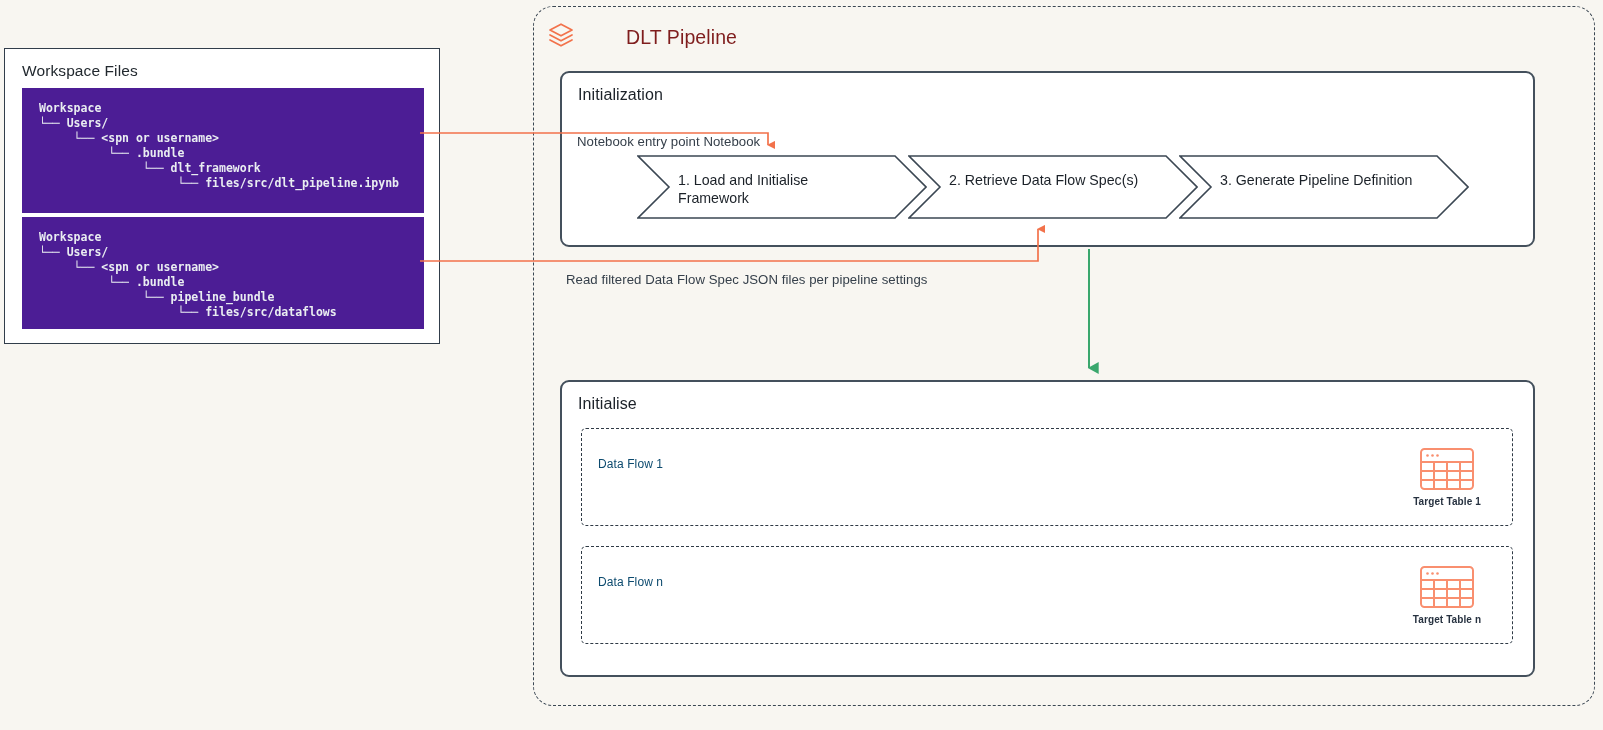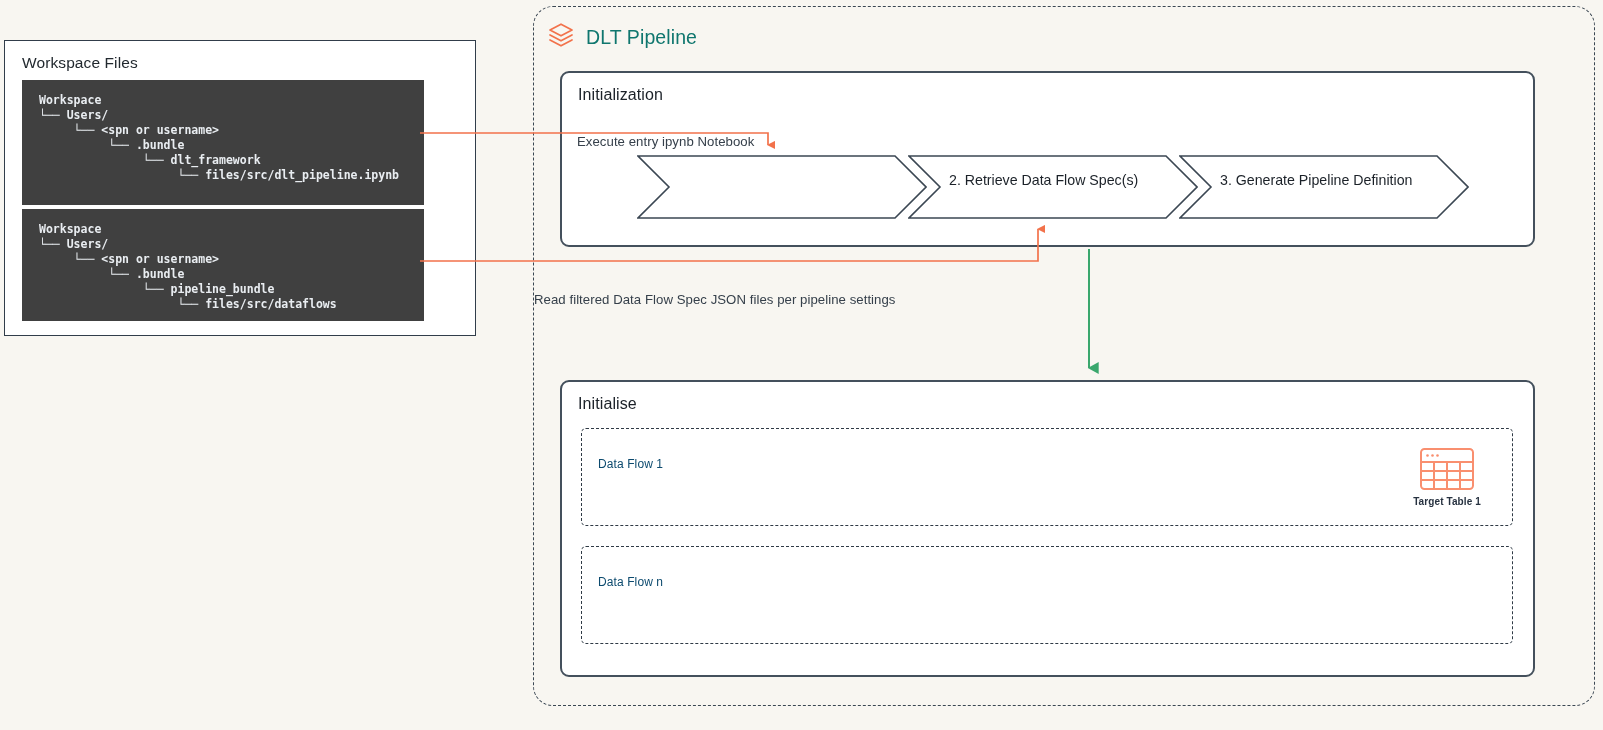--- a/index.html
+++ b/index.html
@@ -14,41 +14,41 @@
     overflow: hidden;
     font-family: "Liberation Sans", sans-serif;
     color: #1f2937;
     -webkit-font-smoothing: antialiased;
   }
 
   
   #workspace-panel {
     position: absolute;
     left: 4px;
-    top: 40px;
-    width: 472px;
+    top: 48px;
+    width: 436px;
     height: 296px;
     background: #ffffff;
     border: 1.6px solid #313d4a;
     box-sizing: border-box;
     padding-left: 36px;
   }
   #workspace-panel-title {
     position: absolute;
     left: 17px;
     top: 13px;
     font-size: 15.5px;
     color: #22292f;
     letter-spacing: .1px;
   }
   .code-block {
     position: absolute;
     left: 17px;
     width: 402px;
-    background: #404040;
+    background: #4c1d95;
     box-sizing: border-box;
     padding: 13px 16px 14px 17px;
   }
   #code-block-1 { top: 39px;  height: 125px; }
   #code-block-2 { top: 168px; height: 112px; }
   .code-block pre {
     margin: 0;
     font-family: "DejaVu Sans Mono", "Liberation Mono", monospace;
     font-size: 11.5px;
     line-height: 15.1px;
@@ -72,22 +72,23 @@
   #dlt-header {
     position: absolute;
     left: 547px;
     top: 21px;
     display: flex;
     align-items: center;
     gap: 11px;
   }
   #dlt-title {
     font-size: 19.5px;
-    color: #0f766e;
-    letter-spacing: .1px;
+    color: #7f1d1d;
+    letter-spacing: .1px;
+    margin-left: 40px;
   }
 
   
   .stage-box {
     position: absolute;
     border: 2px solid #44505c;
     border-radius: 9px;
     background: #ffffff;
     box-sizing: border-box;
   }
@@ -124,21 +125,21 @@
   #chevron-3 .chevron-label { left: 41px; width: 200px; }
 
   
   .connector-label {
     position: absolute;
     font-size: 13.2px;
     color: #36404b;
     letter-spacing: .05px;
   }
   #label-execute-entry { left: 577px; top: 134px; }
-  #label-read-filtered { left: 534px; top: 272px; margin-top: 20px; }
+  #label-read-filtered { left: 566px; top: 272px; }
 
   
   #connectors {
     position: absolute;
     left: 0; top: 0;
     width: 1603px; height: 730px;
     pointer-events: none;
   }
 
   
@@ -216,37 +217,38 @@
 </div>
 
 <div class="stage-box" id="initialization-box">
   <div class="stage-title">Initialization</div>
 </div>
 
 <div class="chevron" id="chevron-1">
   <svg width="290" height="64" viewBox="0 0 290 64">
     <path d="M1 1 L258 1 L289 32 L258 63 L1 63 L32 32 Z" fill="#ffffff" stroke="#3b4753" stroke-width="1.6" stroke-linejoin="miter"></path>
   </svg>
+  <div class="chevron-label">1. Load and Initialise Framework</div>
 </div>
 
 <div class="chevron" id="chevron-2">
   <svg width="290" height="64" viewBox="0 0 290 64">
     <path d="M1 1 L258 1 L289 32 L258 63 L1 63 L32 32 Z" fill="#ffffff" stroke="#3b4753" stroke-width="1.6" stroke-linejoin="miter"></path>
   </svg>
   <div class="chevron-label">2. Retrieve Data Flow Spec(s)</div>
 </div>
 
 <div class="chevron" id="chevron-3">
   <svg width="290" height="64" viewBox="0 0 290 64">
     <path d="M1 1 L258 1 L289 32 L258 63 L1 63 L32 32 Z" fill="#ffffff" stroke="#3b4753" stroke-width="1.6" stroke-linejoin="miter"></path>
   </svg>
   <div class="chevron-label">3. Generate Pipeline Definition</div>
 </div>
 
-<div class="connector-label" id="label-execute-entry">Execute entry ipynb Notebook</div>
+<div class="connector-label" id="label-execute-entry">Notebook entry point Notebook</div>
 <div class="connector-label" id="label-read-filtered">Read filtered Data Flow Spec JSON files per pipeline settings</div>
 
 <div class="stage-box" id="execution-box">
   <div class="stage-title">Initialise</div>
 </div>
 
 <div class="dataflow-box" id="dataflow-box-1">
   <div class="dataflow-title">Data Flow 1</div>
   <div class="target-table">
     <span>
@@ -262,20 +264,37 @@
         <line x1="29" y1="16" x2="29" y2="43"></line>
         <line x1="42" y1="16" x2="42" y2="43"></line>
       </svg>
     </span>
     <div class="target-table-caption">Target Table 1</div>
   </div>
 </div>
 
 <div class="dataflow-box" id="dataflow-box-2">
   <div class="dataflow-title">Data Flow n</div>
+  <div class="target-table">
+    <span>
+      <svg class="table-icon" width="58" height="46" viewBox="0 0 58 46" fill="none" stroke="#f98f6f" stroke-width="2">
+        <rect x="3" y="3" width="52" height="40" rx="3.5"></rect>
+        <line x1="3" y1="16" x2="55" y2="16"></line>
+        <circle cx="9.5" cy="9.5" r="1.3" fill="#f98f6f" stroke="none"></circle>
+        <circle cx="14.5" cy="9.5" r="1.3" fill="#f98f6f" stroke="none"></circle>
+        <circle cx="19.5" cy="9.5" r="1.3" fill="#f98f6f" stroke="none"></circle>
+        <line x1="3" y1="25" x2="55" y2="25"></line>
+        <line x1="3" y1="34" x2="55" y2="34"></line>
+        <line x1="16" y1="16" x2="16" y2="43"></line>
+        <line x1="29" y1="16" x2="29" y2="43"></line>
+        <line x1="42" y1="16" x2="42" y2="43"></line>
+      </svg>
+    </span>
+    <div class="target-table-caption">Target Table n</div>
+  </div>
 </div>
 
 <svg id="connectors">
   <defs>
     <marker id="arrow-orange" markerWidth="9" markerHeight="9" refX="4.5" refY="7.4" orient="auto" markerUnits="userSpaceOnUse">
       <path d="M0.4 0.4 L8.6 0.4 L4.5 8.4 Z" fill="#f2724b"></path>
     </marker>
     <marker id="arrow-orange-up" markerWidth="9" markerHeight="9" refX="4.5" refY="1.4" orient="auto" markerUnits="userSpaceOnUse">
       <path d="M4.5 0.4 L8.6 8.4 L0.4 8.4 Z" fill="#f2724b"></path>
     </marker>

